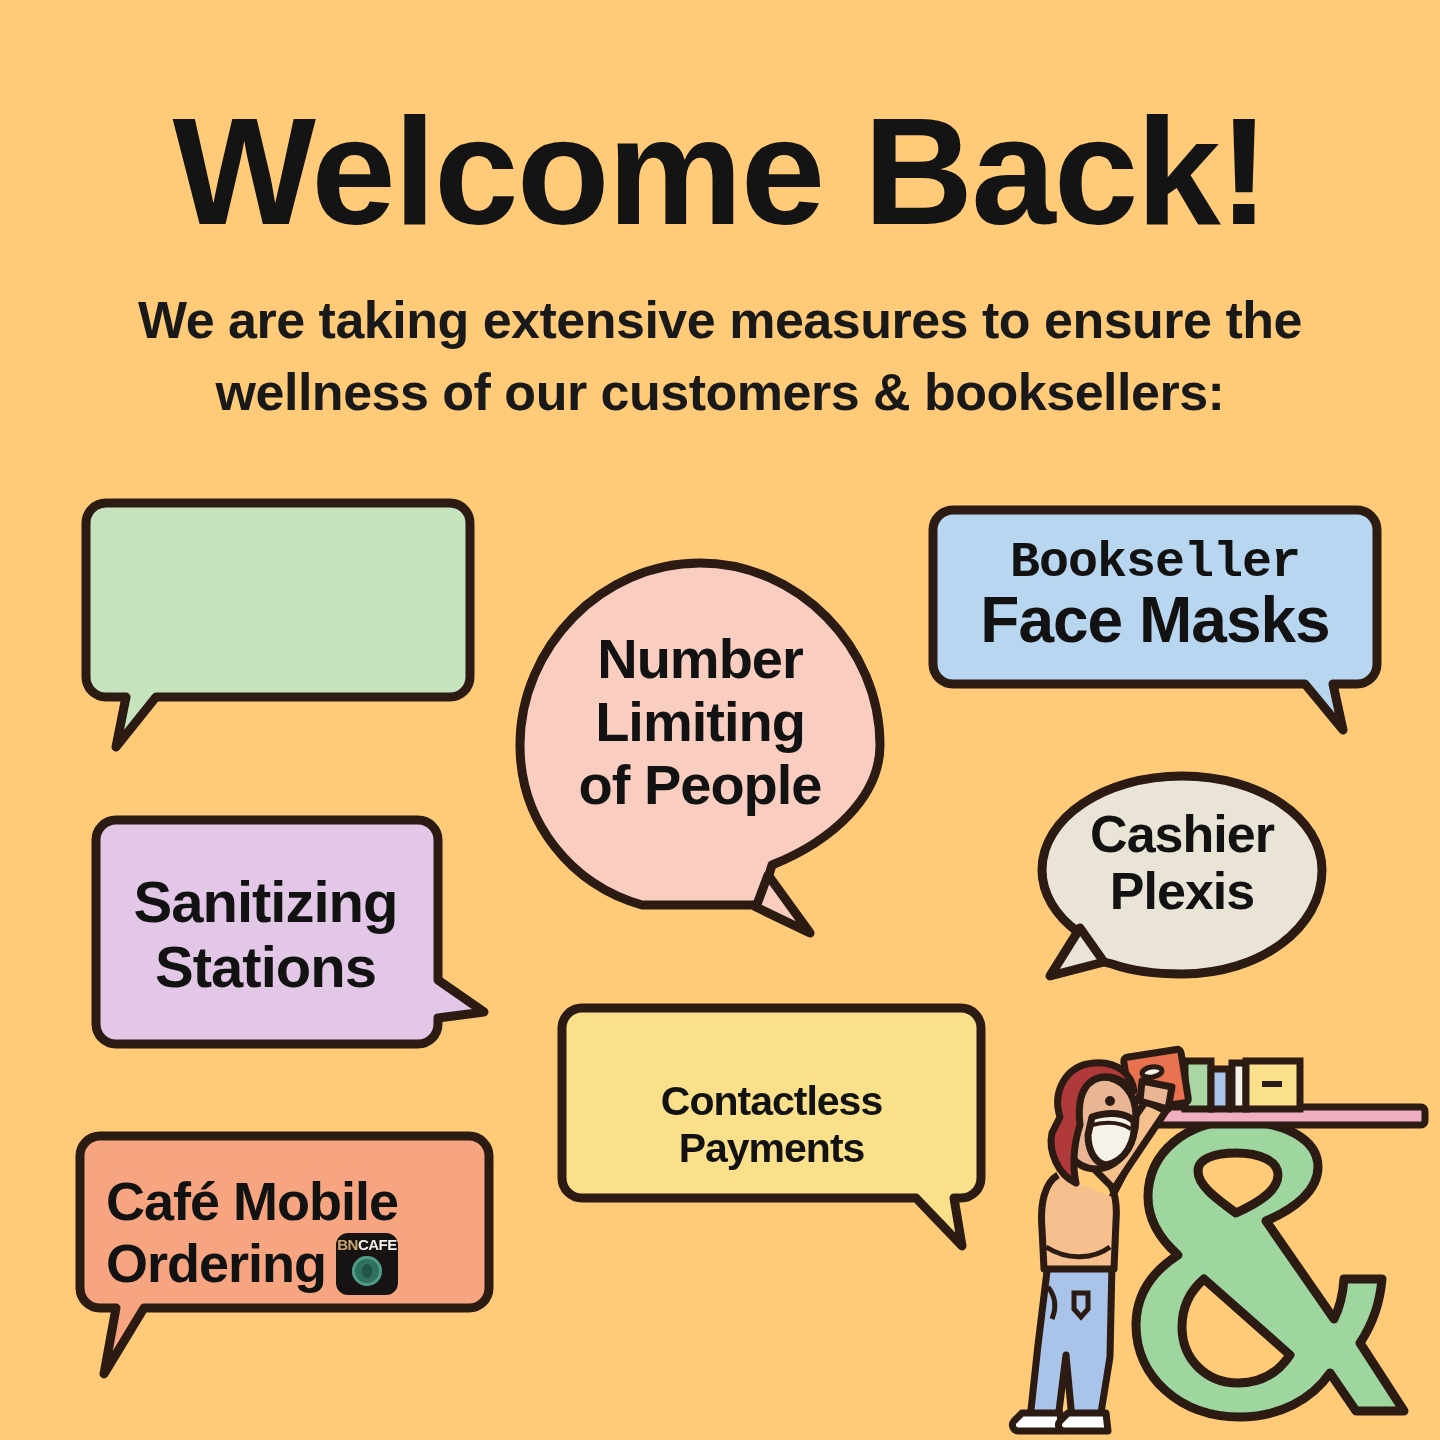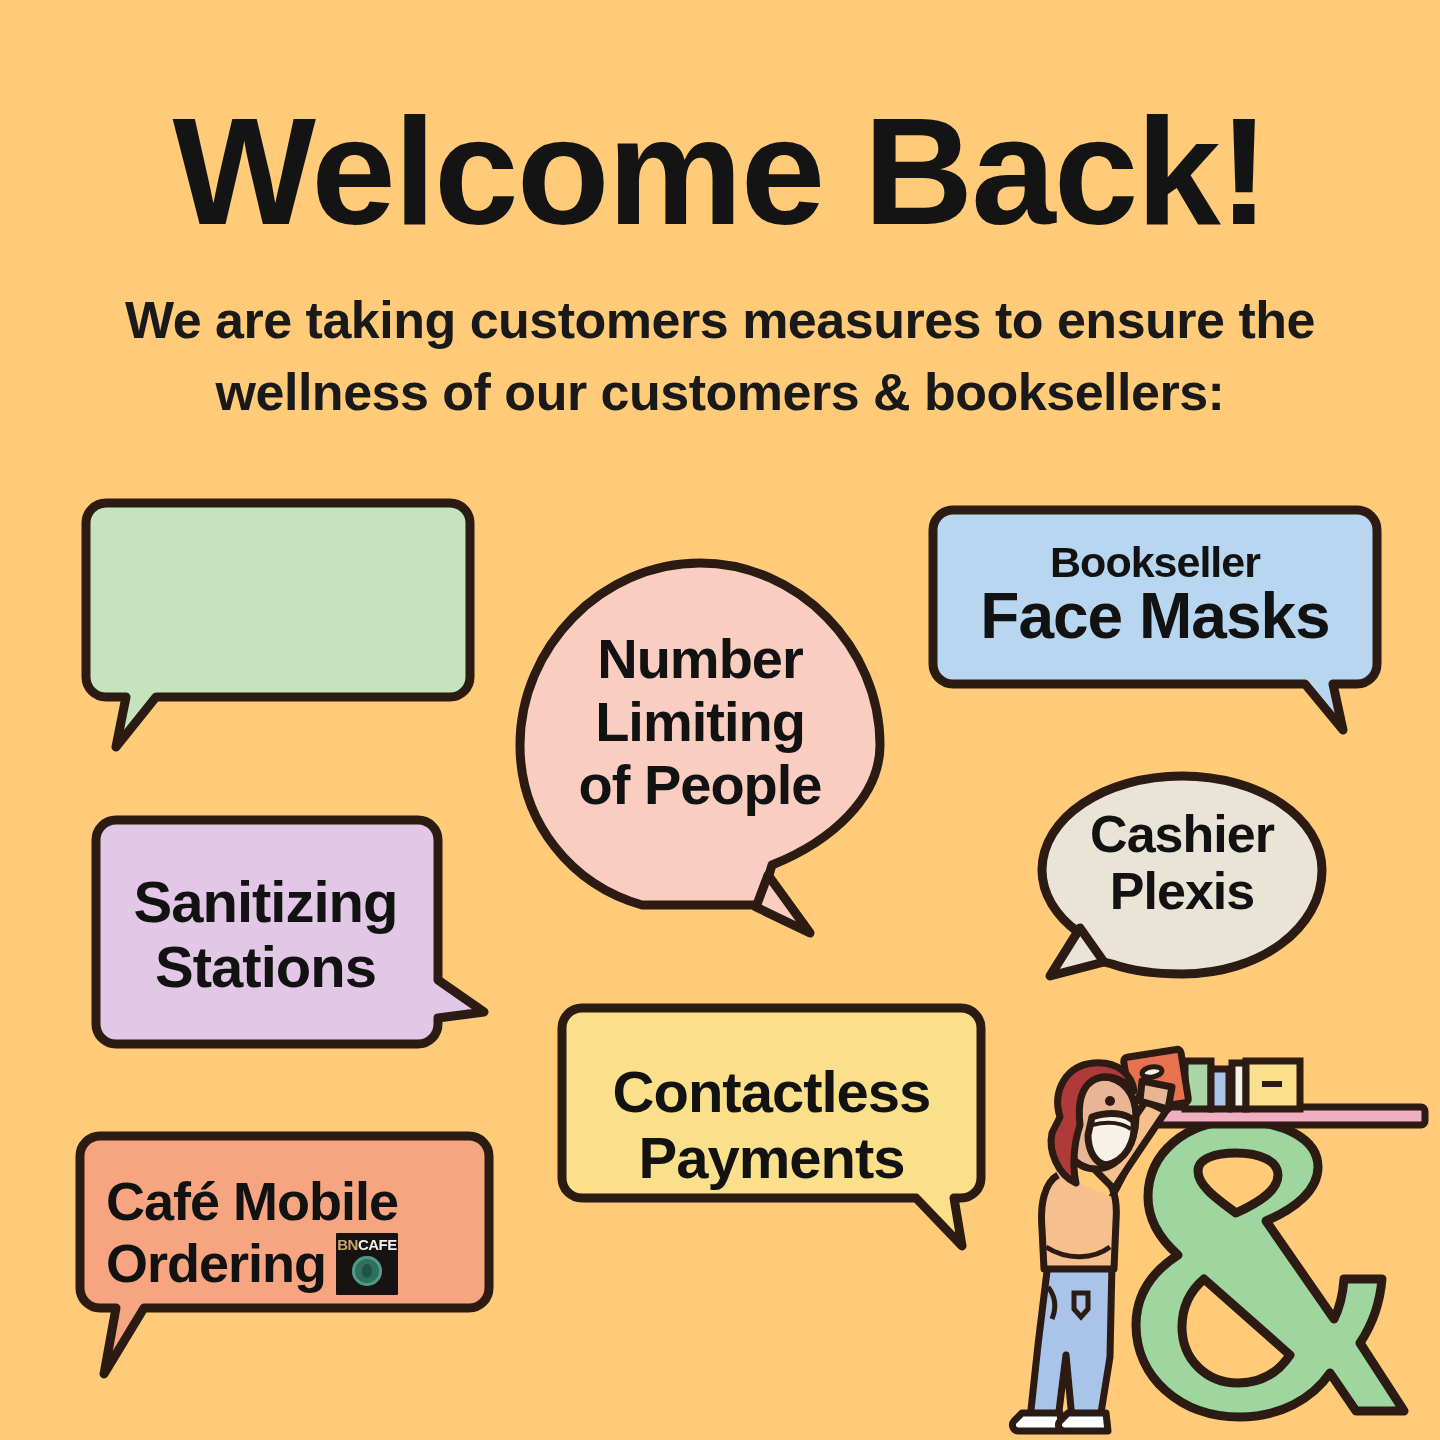--- a/index.html
+++ b/index.html
@@ -44,43 +44,43 @@
   #b-social   {left:78px;  top:495px; width:400px;  height:260px;}
   #b-social .btext{height:200px;}
   #b-social .l{font-size:60px;}
 
   #b-limit    {left:510px; top:555px; width:380px;  height:385px;}
   #b-limit .btext{height:335px;}
   #b-limit .l{font-size:56px;line-height:1.12;}
 
   #b-masks    {left:925px; top:502px; width:460px;  height:235px;}
   #b-masks .btext{height:185px;}
-  #b-masks .l1{font-size:43px;}
+  #b-masks .l1{font-size:50px;font-family:Liberation Mono, monospace;}
   #b-masks .l2{font-size:64px;}
 
   #b-sanit    {left:88px;  top:812px; width:400px;  height:245px;}
   #b-sanit .btext{width:355px;height:245px;}
   #b-sanit .l{font-size:58px;line-height:1.12;}
 
   #b-cashier  {left:1032px;top:768px; width:300px;  height:215px;}
   #b-cashier .btext{height:190px;}
   #b-cashier .l{font-size:52px;line-height:1.1;}
 
   #b-contact  {left:554px; top:1000px;width:435px;  height:250px;}
   #b-contact .btext{height:250px;}
-  #b-contact .l{font-size:58px;line-height:1.14;}
+  #b-contact .l{font-size:41px;line-height:1.14;}
 
   #b-cafe     {left:72px;  top:1128px;width:425px;  height:210px;}
   #b-cafe .btext{height:210px;align-items:flex-start;padding-left:34px;box-sizing:border-box;}
   #b-cafe .l{font-size:54px;line-height:1.14;text-align:right;}
   #b-cafe .row{display:flex;align-items:center;gap:10px;}
 
   
   .bncafe{
-    width:62px;height:62px;border-radius:1px;background:#161312;
+    width:62px;height:62px;border-radius:12px;background:#161312;
     display:inline-flex;flex-direction:column;align-items:center;
     justify-content:flex-start;padding-top:4px;box-sizing:border-box;
     flex:0 0 auto;
   }
   .bncafe .wm{font-size:15px;font-weight:700;letter-spacing:-0.5px;line-height:1;}
   .bncafe .wm .bn{color:#C9A46A;}
   .bncafe .wm .cf{color:#F3F0EA;}
   .bncafe .siren{
     width:30px;height:30px;border-radius:50%;
     background:#2E6F5E;margin-top:4px;
@@ -99,21 +99,21 @@
   #illo svg{display:block;}
 </style>
 </head>
 <body style="background: rgb(255, 203, 121);">
 
 <div id="stage">
 
   <div class="title">Welcome Back!</div>
 
   <div class="subtitle">
-    <span>We are taking customers measures to ensure the</span>
+    <span>We are taking extensive measures to ensure the</span>
     <span>wellness of our customers &amp; booksellers:</span>
   </div>
 
   <div class="bubble" id="b-social">
     <svg viewBox="0 0 400 260" width="400" height="260">
       <path d="M28 8 H372 A20 20 0 0 1 392 28 V182 A20 20 0 0 1 372 202 H100 L78 202 L38 252 L48 202 H28 A20 20 0 0 1 8 182 V28 A20 20 0 0 1 28 8 Z" fill="#C5E3BC" stroke="#2B1B13" stroke-width="9" stroke-linejoin="round"></path>
     </svg>
   </div>
 
   <div class="bubble" id="b-limit">

